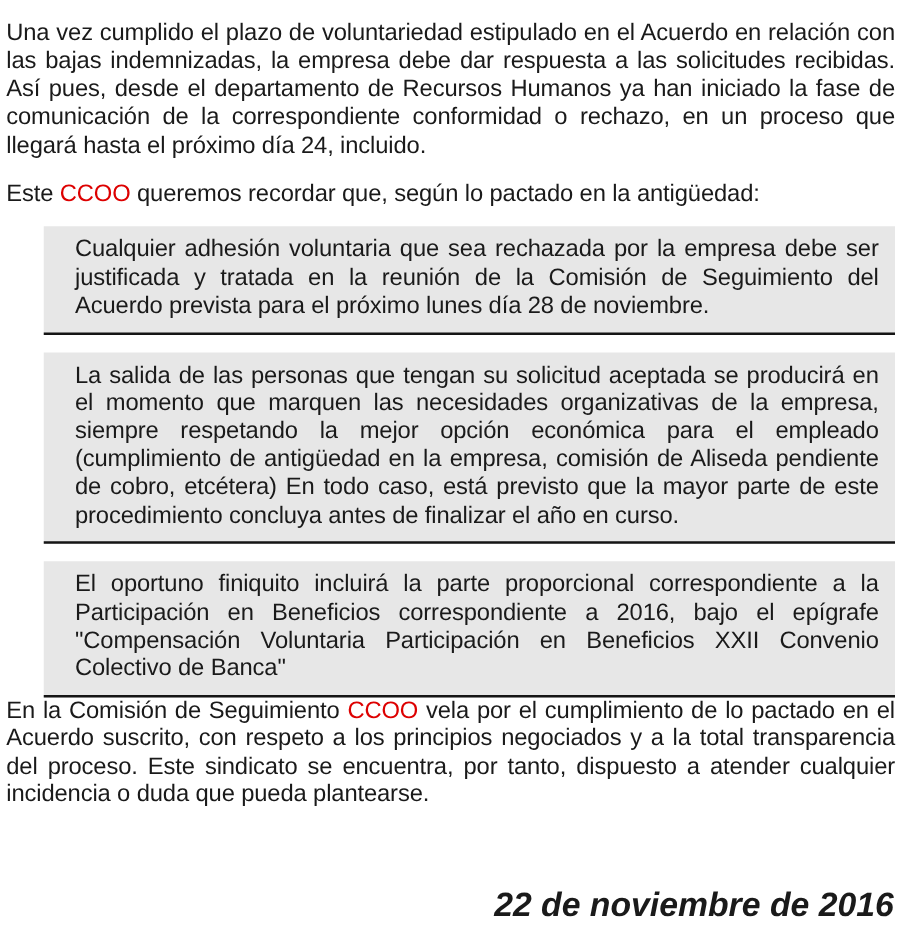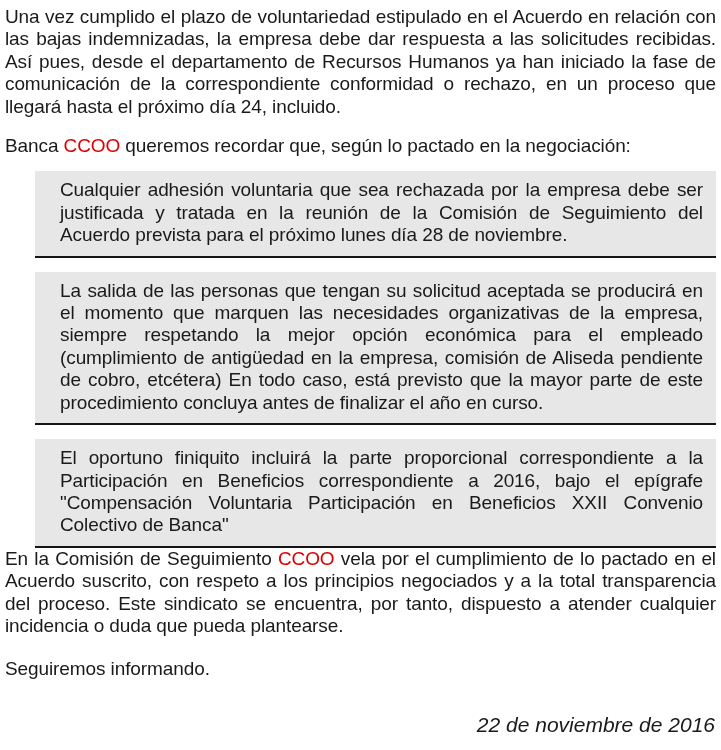--- a/index.html
+++ b/index.html
@@ -22,21 +22,21 @@
   }
   .para {
     margin: 0;
     font-size: 19px;
     line-height: 22.4px;
     text-align: justify;
     hyphens: auto;
     -webkit-hyphens: auto;
     letter-spacing: -0.1px;
   }
-  .intro-p1 { margin-top: 0; }
+  .intro-p1 { margin-top: 10px; }
   .reminder { margin-top: 17px; text-align: left; }
   .callout {
     display: flex;
     margin-top: 14px;
     align-items: center;
   }
   .bar {
     flex: none;
     width: 13px;
     margin-left: 5px;
@@ -55,54 +55,53 @@
     hyphens: auto;
     -webkit-hyphens: auto;
     letter-spacing: -0.1px;
   }
   .closing { margin-top: 0; }
   .signoff { margin-top: 21px; text-align: left; }
   .date {
     position: absolute;
     top: 712px;
     right: 6px;
-    font-size: 21px;
+    font-size: 27px;
     line-height: 25px;
-    font-weight: normal;
+    font-weight: bold;
     font-style: italic;
     letter-spacing: 0;
   }
   .b { font-weight: normal; }
   .red { color: var(--ccoo-red, #dd0000); }
 </style>
 </head>
 <body>
 
 <main class="page">
 
   <p class="para intro-p1">
     <span>Una vez cumplido el plazo de voluntariedad estipulado en el Acuerdo en relación con las bajas indemnizadas, la empresa debe dar respuesta a las solicitudes recibidas. Así pues, desde el departamento de Recursos Humanos ya han iniciado la fase de comunicación de la correspondiente conformidad o rechazo, en un proceso que llegará hasta el próximo día 24, incluido.</span>
   </p>
 
-  <p class="para reminder"><span>Banca </span><span class="b red">CCOO</span><span> queremos recordar que, según lo pactado en la negociación:</span></p>
+  <p class="para reminder"><span>Este </span><span class="b red">CCOO</span><span> queremos recordar que, según lo pactado en la antigüedad:</span></p>
 
   <section class="callout">
     <div class="bar"></div>
     <div class="box"><span>Cualquier adhesión voluntaria que sea rechazada por la empresa debe ser justificada y tratada en la reunión de la </span><span class="b">Comisión de Seguimiento</span><span> del Acuerdo prevista para el próximo lunes día 28 de noviembre.</span></div>
   </section>
 
   <section class="callout">
     <div class="bar"></div>
     <div class="box"><span>La salida de las personas que tengan su solicitud aceptada se producirá en el momento que marquen las necesidades organizativas de la empresa, siempre respetando la mejor opción económica para el empleado (cumplimiento de antigüedad en la empresa, comisión de Aliseda pendiente de cobro, etcétera) </span><span class="b">En todo caso, está previsto que la mayor parte de este procedimiento concluya antes de finalizar el año en curso.</span></div>
   </section>
 
   <section class="callout">
     <div class="bar"></div>
     <div class="box"><span>El oportuno finiquito incluirá la parte proporcional correspondiente a la Participación en Beneficios correspondiente a 2016, bajo el epígrafe </span><span class="b">"Compensación Voluntaria Participación en Beneficios XXII Convenio Colectivo de Banca"</span></div>
   </section>
 
   <p class="para closing"><span>En la </span><span class="b">Comisión de Seguimiento</span><span> </span><span class="b red">CCOO</span><span> vela por el cumplimiento de lo pactado en el Acuerdo suscrito, con respeto a los principios negociados y a la total transparencia del proceso. Este sindicato se encuentra, por tanto, dispuesto a atender cualquier incidencia o duda que pueda plantearse.</span></p>
 
-  <p class="para signoff"><span class="b">Seguiremos informando</span><span>.</span></p>
 
   <div class="date">22 de noviembre de 2016</div>
 
 </main>
 
 </body></html>

